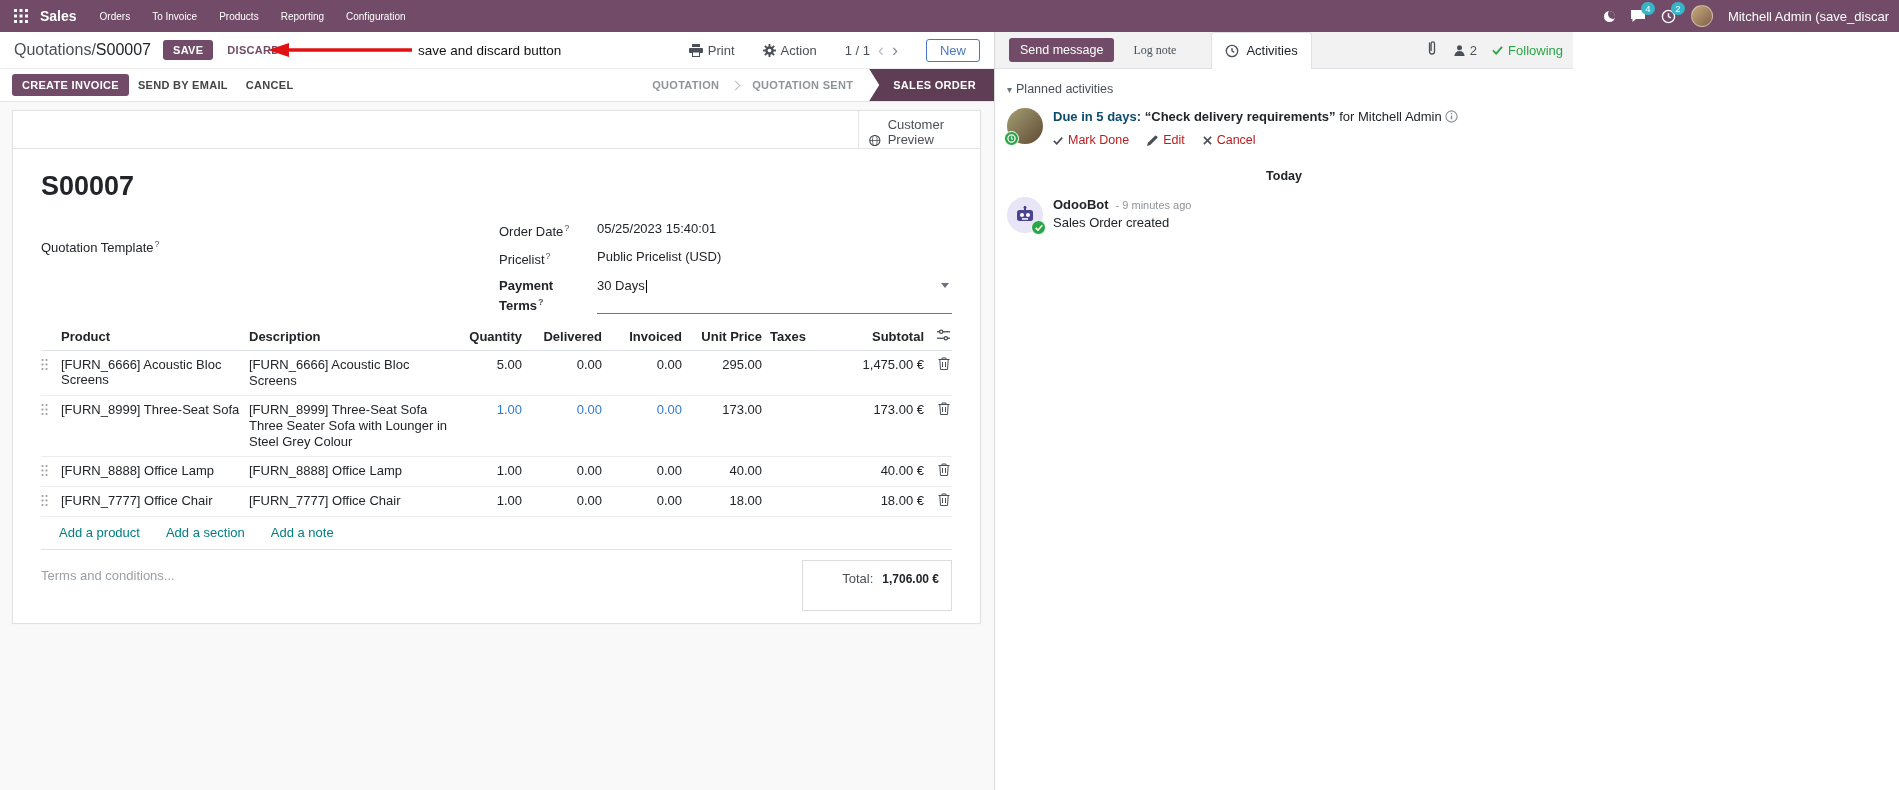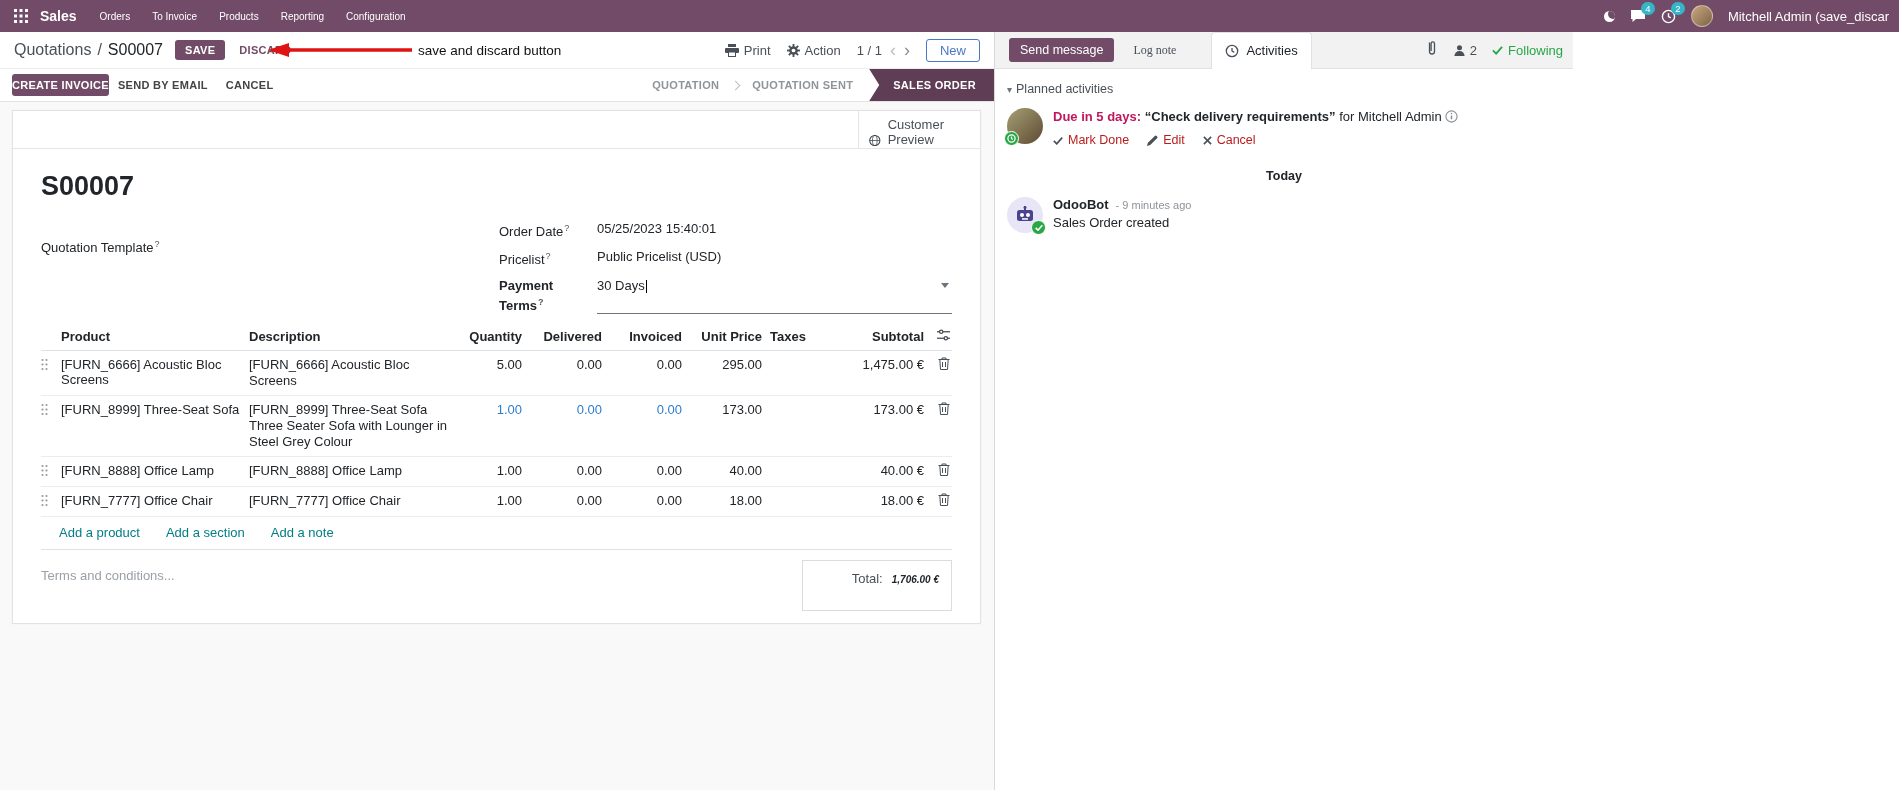--- a/index.html
+++ b/index.html
@@ -19,37 +19,37 @@
   .moon::after { content:""; position:absolute; left:4px; top:-2px; width:10px; height:10px; border-radius:50%; background:#714B67; }
   .nav-avatar { width:22px; height:22px; border-radius:50%; background:linear-gradient(135deg,#c9a87e,#7d6248); border:1px solid rgba(255,255,255,.4); }
   .nav-user { font-size:13px; white-space:nowrap; overflow:hidden; }
 
   
   .layout { display:flex; height:758px; }
   .main { width:995px; flex:0 0 995px; display:flex; flex-direction:column; border-right:1px solid #d9d9d9; background:#f9f9f9; }
 
   
   .cp { height:37px; background:#fff; display:flex; align-items:center; padding:0 14px; position:relative; border-bottom:1px solid #ececec; }
-  .crumb { font-size:16px; color:#495057; display:flex; align-items:center; gap:6px; }
+  .crumb { font-size:16px; color:#495057; display:flex; align-items:center; gap:0; }
   .crumb .parent { cursor:pointer; }
   .crumb .current { color:#212529; }
   .btn-save { background:#714B67; color:#fff; border:none; font-size:11px; font-weight:700; letter-spacing:.3px; padding:4px 10px; border-radius:3px; margin-left:12px; cursor:pointer; font-family:inherit; }
   .btn-discard { background:none; border:none; color:#714B67; font-size:11px; font-weight:700; letter-spacing:.3px; padding:4px 8px; margin-left:6px; cursor:pointer; font-family:inherit; }
   .annotation { position:absolute; left:266px; top:9px; display:flex; align-items:center; z-index:5; }
   .annotation .txt { margin-left:6px; font-size:13.5px; color:#111; }
-  .cp-right { margin-left:auto; display:flex; align-items:center; gap:16px; color:#495057; }
+  .cp-right { margin-left:auto; display:flex; align-items:center; gap:28px; color:#495057; }
   .cp-tool { display:flex; align-items:center; gap:5px; cursor:pointer; }
   .pager { display:flex; align-items:center; gap:8px; }
   .pg-arrow { font-size:18px; line-height:14px; color:#8a8f98; cursor:pointer; }
   .pg-arrow.prev { color:#b9bec4; }
   .btn-new { background:#fff; border:1px solid #4a78c5; color:#4a78c5; font-size:13px; padding:3px 13px; border-radius:3px; cursor:pointer; font-family:inherit; }
 
   
   .statusrow { height:33px; background:#fff; border-bottom:1px solid #e3e3e3; display:flex; align-items:center; padding-left:12px; }
-  .btn-primary { background:#714B67; color:#fff; border:none; font-size:11px; font-weight:700; letter-spacing:.3px; padding:5px 0; border-radius:3px; cursor:pointer; font-family:inherit; }
+  .btn-primary { background:#714B67; color:#fff; border:none; font-size:11px; font-weight:700; letter-spacing:.3px; padding:5px 10px; border-radius:3px; cursor:pointer; font-family:inherit; }
   .btn-plain { background:none; border:none; color:#444; font-size:11px; font-weight:700; letter-spacing:.3px; padding:5px 9px; cursor:pointer; font-family:inherit; }
   .stages { margin-left:auto; height:100%; display:flex; align-items:center; }
   .stage { height:100%; display:flex; align-items:center; padding:0 16px; font-size:11px; font-weight:700; letter-spacing:.3px; color:#8f9499; cursor:pointer; }
   .stage.active { background:#5F3D54; color:#fff; clip-path:polygon(0 0,100% 0,100% 100%,0 100%,10px 50%); padding:0 18px 0 24px; }
   .stage-sep { width:7px; height:7px; border-top:1px solid #bdbdbd; border-right:1px solid #bdbdbd; transform:rotate(45deg); margin:0 -3px; }
   .stage-sep:has(+ .stage.active){ display:none; }
 
   
   .content { flex:1; background:#f9f9f9; padding:8px 14px 0 12px; }
   .sheet { background:#fff; border:1px solid #e2e2e2; width:969px; height:514px; box-shadow:0 0 2px rgba(0,0,0,.04); }
@@ -93,21 +93,21 @@
   .t-sub { width:100px; flex:0 0 100px; text-align:right; }
   .t-trash { width:28px; flex:0 0 28px; display:flex; justify-content:flex-end; padding-right:2px; }
   .edited { color:#2D7DCE; }
   .tlinks { display:flex; gap:26px; padding:8px 0 9px 18px; border-bottom:1px solid #dee2e6; }
   .tlinks span { color:#017E84; cursor:pointer; }
 
   .sheet-footer { display:flex; justify-content:space-between; padding-top:10px; }
   .terms { color:#9aa0a6; margin-top:8px; cursor:text; }
   .total-box { border:1px solid #dcdcdc; width:150px; padding:10px 12px 24px; display:flex; justify-content:flex-end; align-items:baseline; gap:9px; }
   .total-label { color:#495057; }
-  .total-value { font-size:10px; font-weight:700;font-style:italic; }
+  .total-value { font-size:12px; font-weight:700; }
 
   
   .chatter { flex:1; background:#fff; }
   .chat-col { width:578px; }
   .chat-top { height:37px; background:#f2f2f2; border-bottom:1px solid #dee2e6; display:flex; align-items:center; }
   .btn-send { background:#714B67; color:#fff; border:none; font-size:12.5px; padding:5px 11px; border-radius:3px; margin-left:14px; cursor:pointer; font-family:inherit; }
   .btn-lognote { background:none; border:none; color:#495057; font-size:12px; padding:5px 9px; margin-left:10px; cursor:pointer; font-family:Liberation Serif, serif; }
   .tab-activities { height:37px; background:#fff; border:1px solid #dee2e6; border-bottom:none; border-radius:4px 4px 0 0; display:flex; align-items:center; gap:7px; padding:0 13px; margin-left:26px; color:#212529; cursor:pointer; }
   .chat-top-right { margin-left:auto; display:flex; align-items:center; gap:15px; padding-right:10px; }
   .followers { display:flex; align-items:center; gap:4px; color:#495057; cursor:pointer; }
@@ -116,21 +116,21 @@
   .planned-head { color:#495057; font-size:12.5px; padding:13px 12px 4px; cursor:pointer; }
   .planned-head .tri { font-size:10px; margin-right:4px; color:#6c757d; }
   .activity { display:flex; gap:10px; padding:8px 12px 2px; }
   .av { width:36px; height:36px; border-radius:50%; position:relative; flex:0 0 36px; }
   .av.photo { background:linear-gradient(135deg,#a6a074,#5d4a33); }
   .av.bot { background:#e7e5f6; display:flex; align-items:center; justify-content:center; }
   .av-badge { position:absolute; width:15px; height:15px; border-radius:50%; background:#28A745; border:1.5px solid #fff; display:flex; align-items:center; justify-content:center; }
   .av-badge.bl { left:-3px; bottom:-2px; }
   .av-badge.br { right:-3px; bottom:-2px; }
   .act-line { line-height:18px; }
-  .due { color:#be185d; font-weight:700; }
+  .due { color:#0c4a6e; font-weight:700; }
   .summary { font-weight:700; }
   .act-actions { display:flex; gap:18px; color:#b91c1c; font-size:12.5px; margin-top:7px; }
   .act-actions span { display:flex; align-items:center; gap:5px; cursor:pointer; }
   .date-divider { text-align:center; font-weight:700; font-size:12.5px; margin:20px 0 8px; }
   .message { display:flex; gap:10px; padding:6px 12px; }
   .msg-head { display:flex; align-items:baseline; gap:7px; }
   .msg-author { font-weight:700; }
   .msg-time { color:#8f9499; font-size:11px; }
   .msg-body { margin-top:3px; }
 </style>

